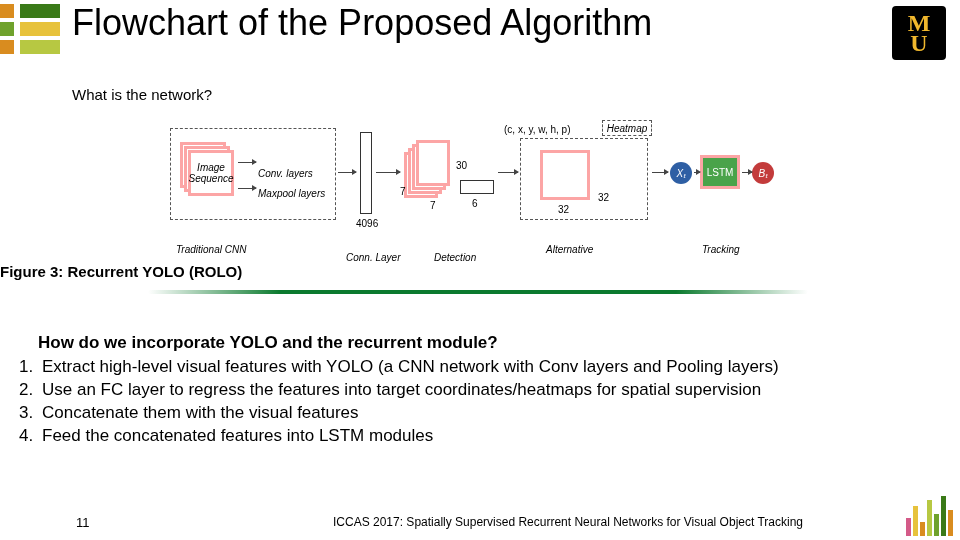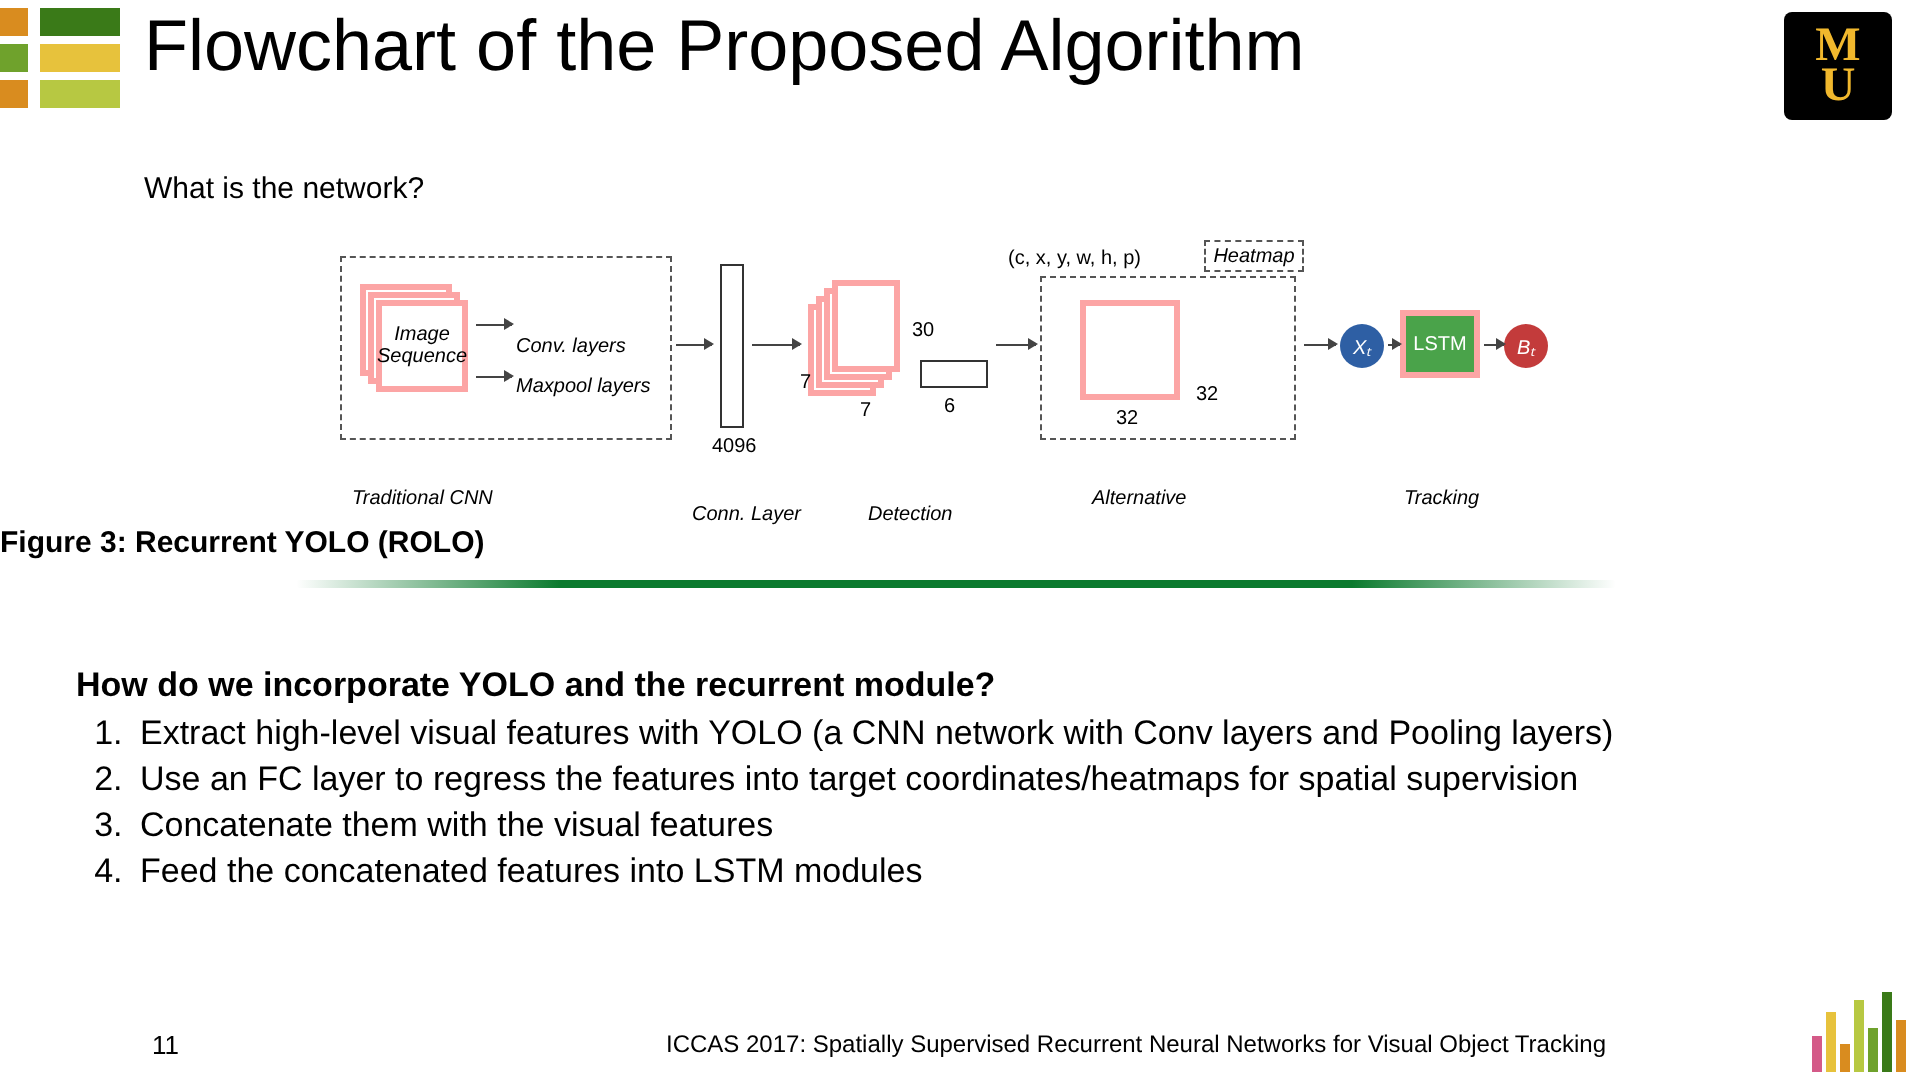--- a/index.html
+++ b/index.html
@@ -28,21 +28,21 @@
   .lbl-i   { font-style: italic; margin-top: 20px; }
   .arrowline { position:absolute; height:1px; background:#444; }
   .arrowline::after { content:''; position:absolute; right:-1px; top:-3px; width:0;height:0; border-left:5px solid #444; border-top:3.5px solid transparent; border-bottom:3.5px solid transparent; }
   .circ { position:absolute; width:22px; height:22px; border-radius:50%; display:flex; align-items:center; justify-content:center; font-size:10px; font-style:italic; color:#fff; }
 
   .caption { position: absolute; top: 263px; left: 0; width: 960px; text-align: left; font-size: 15px; font-weight: bold; }
   .rule    { position: absolute; top: 290px; left: 148px; width: 660px; height: 4px; background: linear-gradient(to right, rgba(0,128,0,0) 0%, #0b7a2e 20%, #0b7a2e 80%, rgba(0,128,0,0) 100%); border-radius: 2px; }
 
   .section-q { position: absolute; top: 333px; left: 38px; font-size: 17px; font-weight: bold; }
   .steps { position: absolute; top: 356px; left: 38px; font-size: 17px; line-height: 1.35; }
-  .steps li { margin-left: 28px; padding-left: 4px; }
+  .steps li { padding-left: 4px; }
 
   .footer { position: absolute; bottom: 10px; left: 0; width: 960px; display: flex; align-items: flex-end; }
   .pagenum { font-size: 13px; margin-left: 76px; width: 100px; }
   .foot-center { flex:1; text-align:center; font-size: 12px; line-height: 1.25; }
   .foot-date { width: 220px; text-align: left; font-size: 13px; margin-right: 16px; }
   .foot-logo { position:absolute; right:4px; bottom:4px; width:50px; height:44px; display:flex; align-items:flex-end; gap:2px; }
   .foot-logo div { width:5px; }
 </style>
 </head>
 <body>

